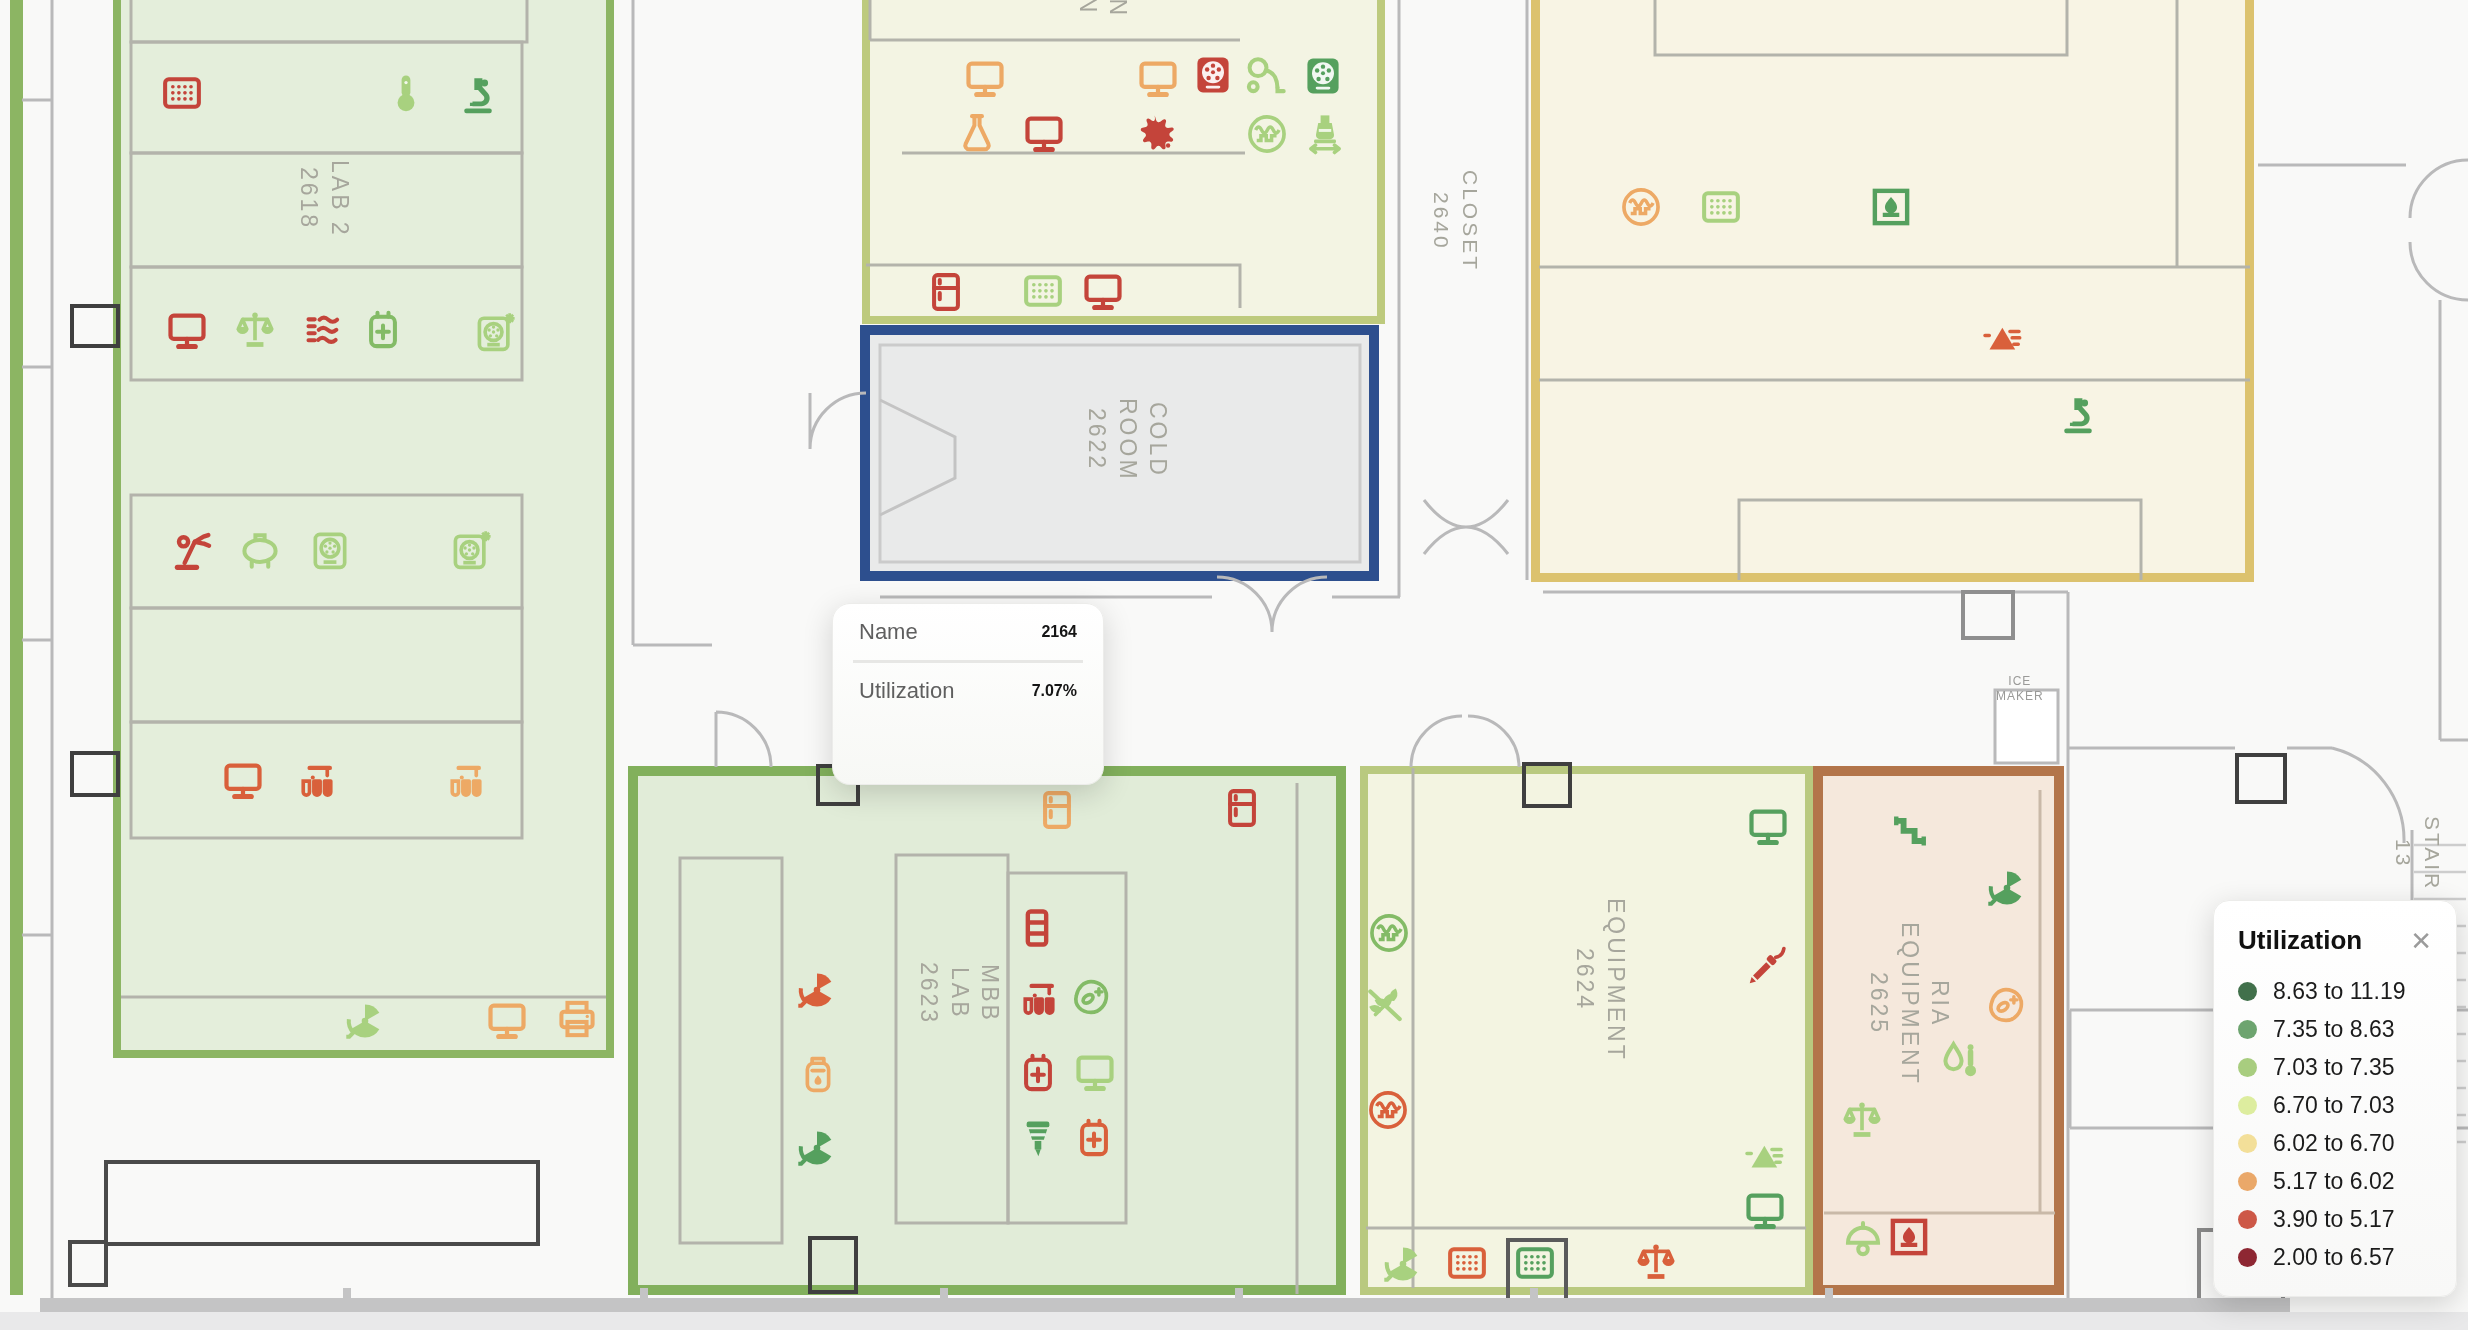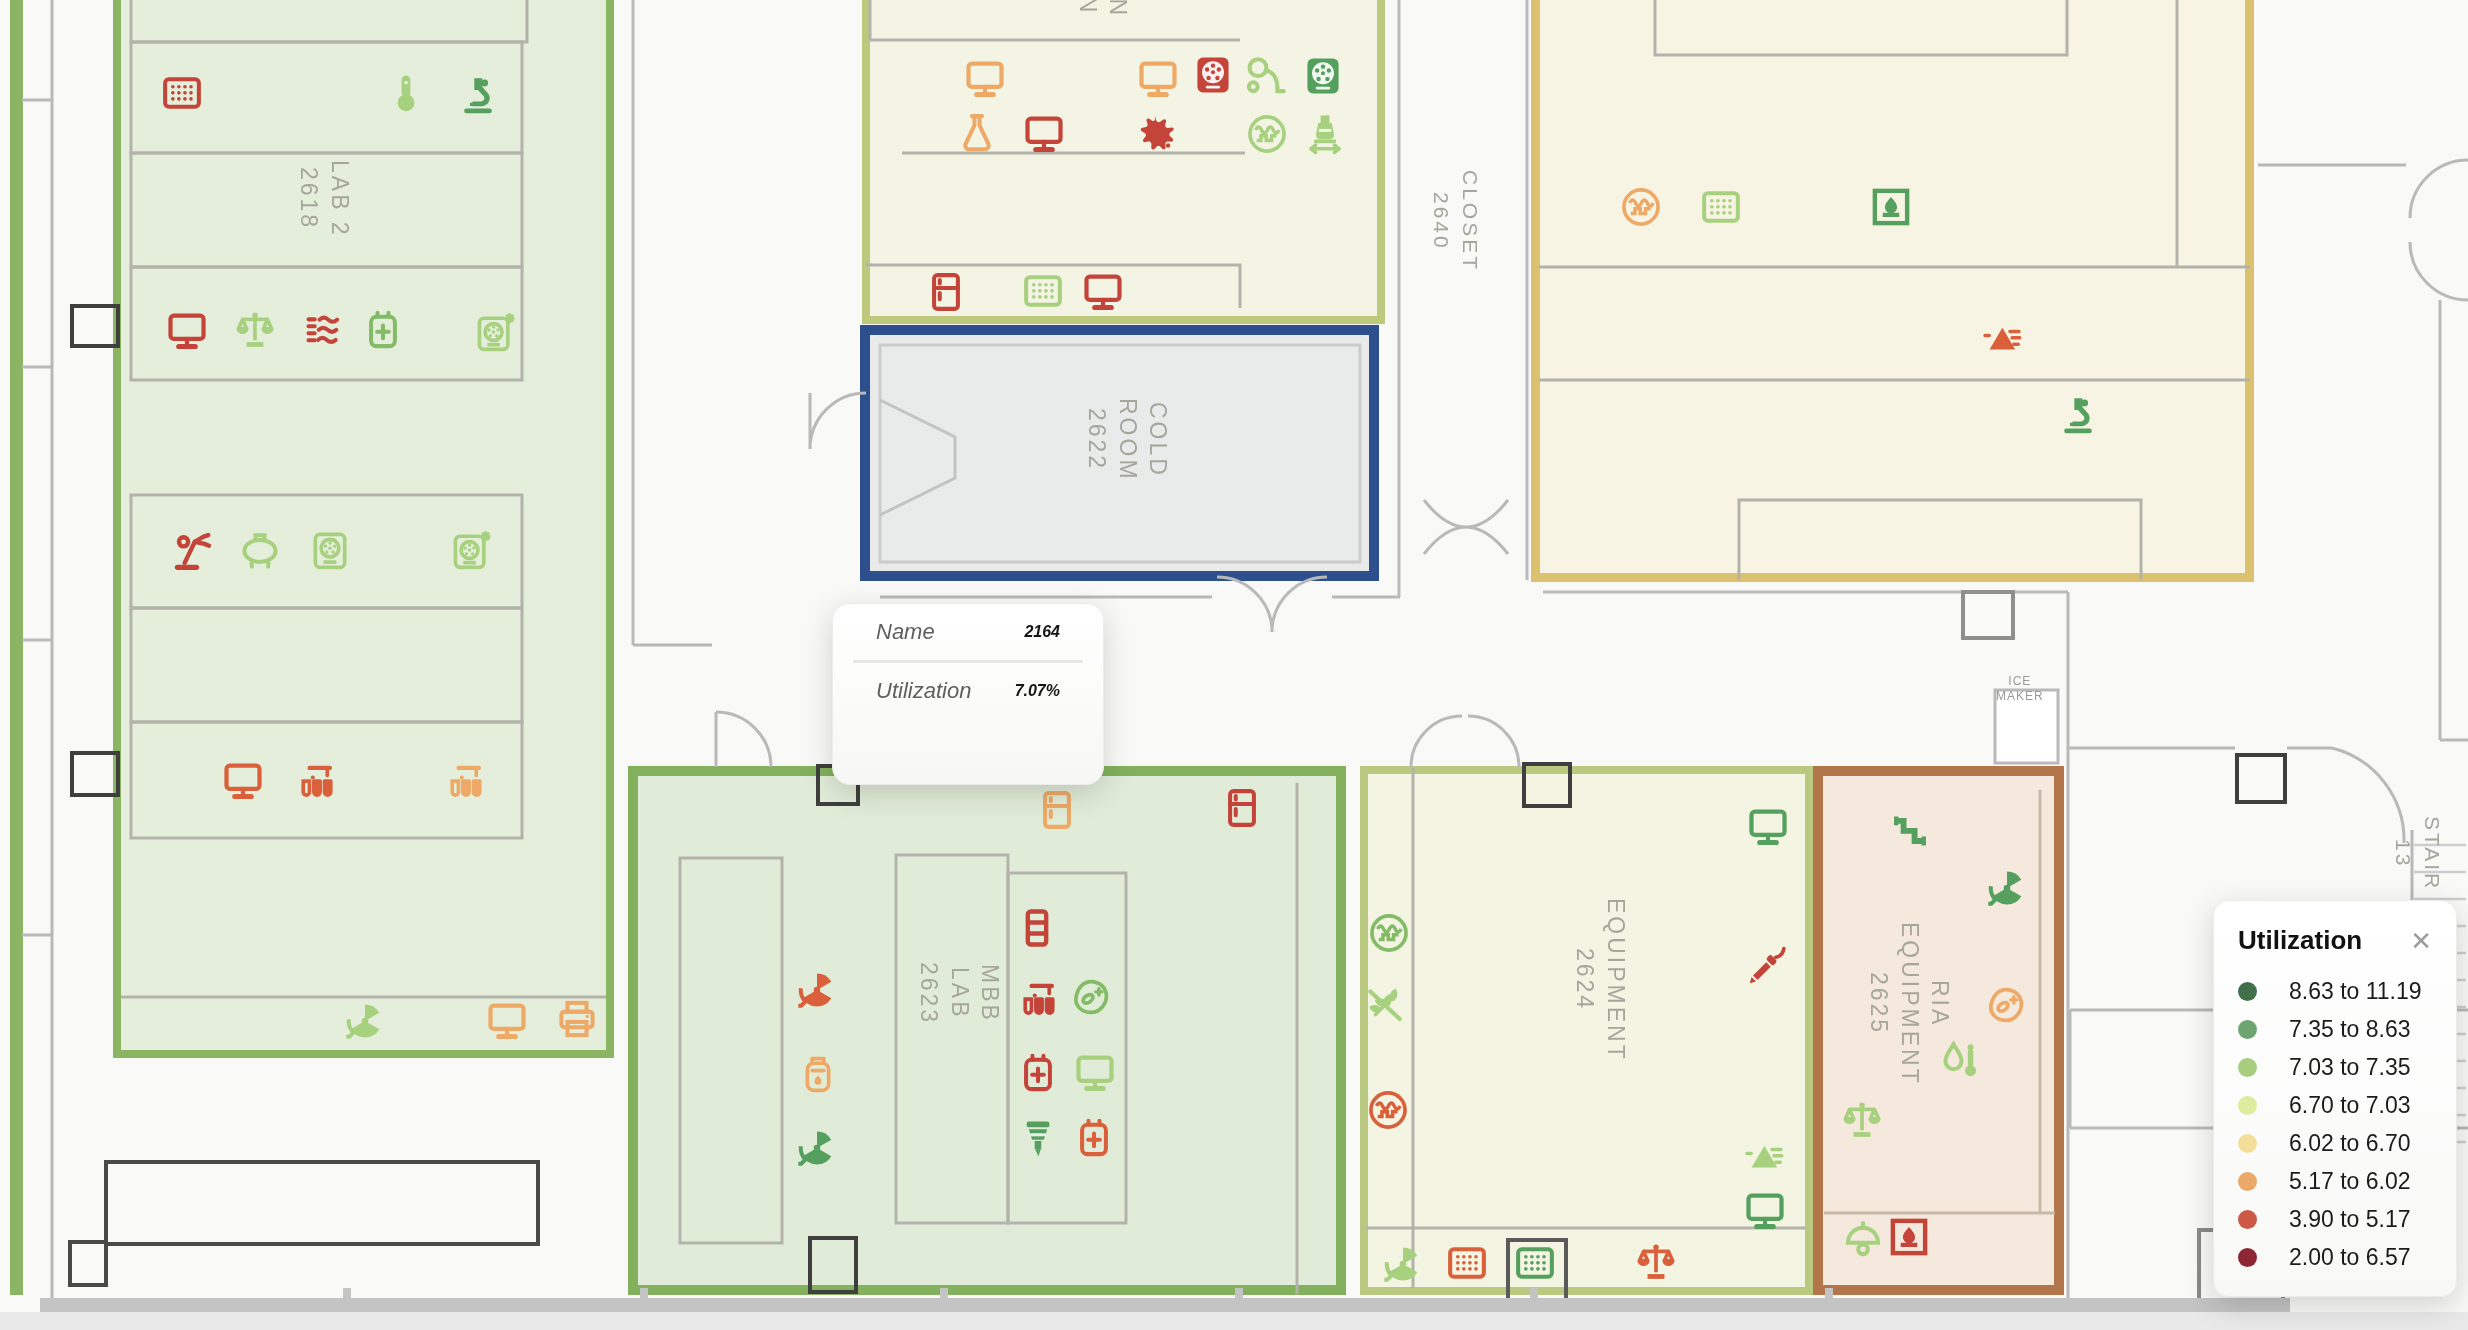--- a/index.html
+++ b/index.html
@@ -13,33 +13,33 @@
           text-align:center;user-select:none;}
   .vlabel div{margin:0 2px;}
   .hlabel{position:absolute;color:#9a9a98;font-size:12px;line-height:1.25;
           text-align:center;letter-spacing:1px;}
   .ico{position:absolute;width:44px;height:44px;}
   
   .tooltip{position:absolute;background:linear-gradient(#ffffff,#f7f8f5);
            border:1px solid #ececea;border-radius:18px;
            box-shadow:0 8px 30px rgba(0,0,0,.16);z-index:40;}
   .tt-row{display:flex;justify-content:space-between;align-items:center;
-          padding:15px 43px;font-style:italic;}
+          padding:15px 26px;}
   .tt-row .lab{color:#5f5f5f;font-size:22px;}
   .tt-row .val{color:#151515;font-size:16px;font-weight:700;}
   .tt-div{height:1.5px;background:#e7e7e5;margin:0 20px;}
   
   .legend{position:absolute;background:linear-gradient(#ffffff,#f8f8f7);
           border:1px solid #ececea;border-radius:16px;
           box-shadow:0 8px 30px rgba(0,0,0,.16);z-index:40;
           padding:24px 24px 20px 24px;box-sizing:border-box;}
   .lg-head{display:flex;justify-content:space-between;align-items:center;margin-bottom:16px;}
   .lg-title{font-size:26px;font-weight:700;color:#111;}
   .lg-close{font-size:26px;color:#9b9b9b;cursor:pointer;line-height:1;}
-  .lg-item{display:flex;align-items:center;gap:32px;height:38px;}
+  .lg-item{display:flex;align-items:center;gap:16px;height:38px;}
   .lg-dot{width:19px;height:19px;border-radius:50%;flex:0 0 auto;}
   .lg-label{font-size:23px;color:#1b1b1b;white-space:nowrap;}
 </style>
 </head>
 <body>
 
 <div id="stage">
 
   <div id="rooms">
       <div class="room" style="left: 10px; top: -10px; width: 13px; height: 1305px; background: rgb(140, 181, 99); border: 0px solid rgb(140, 181, 99);"></div>

